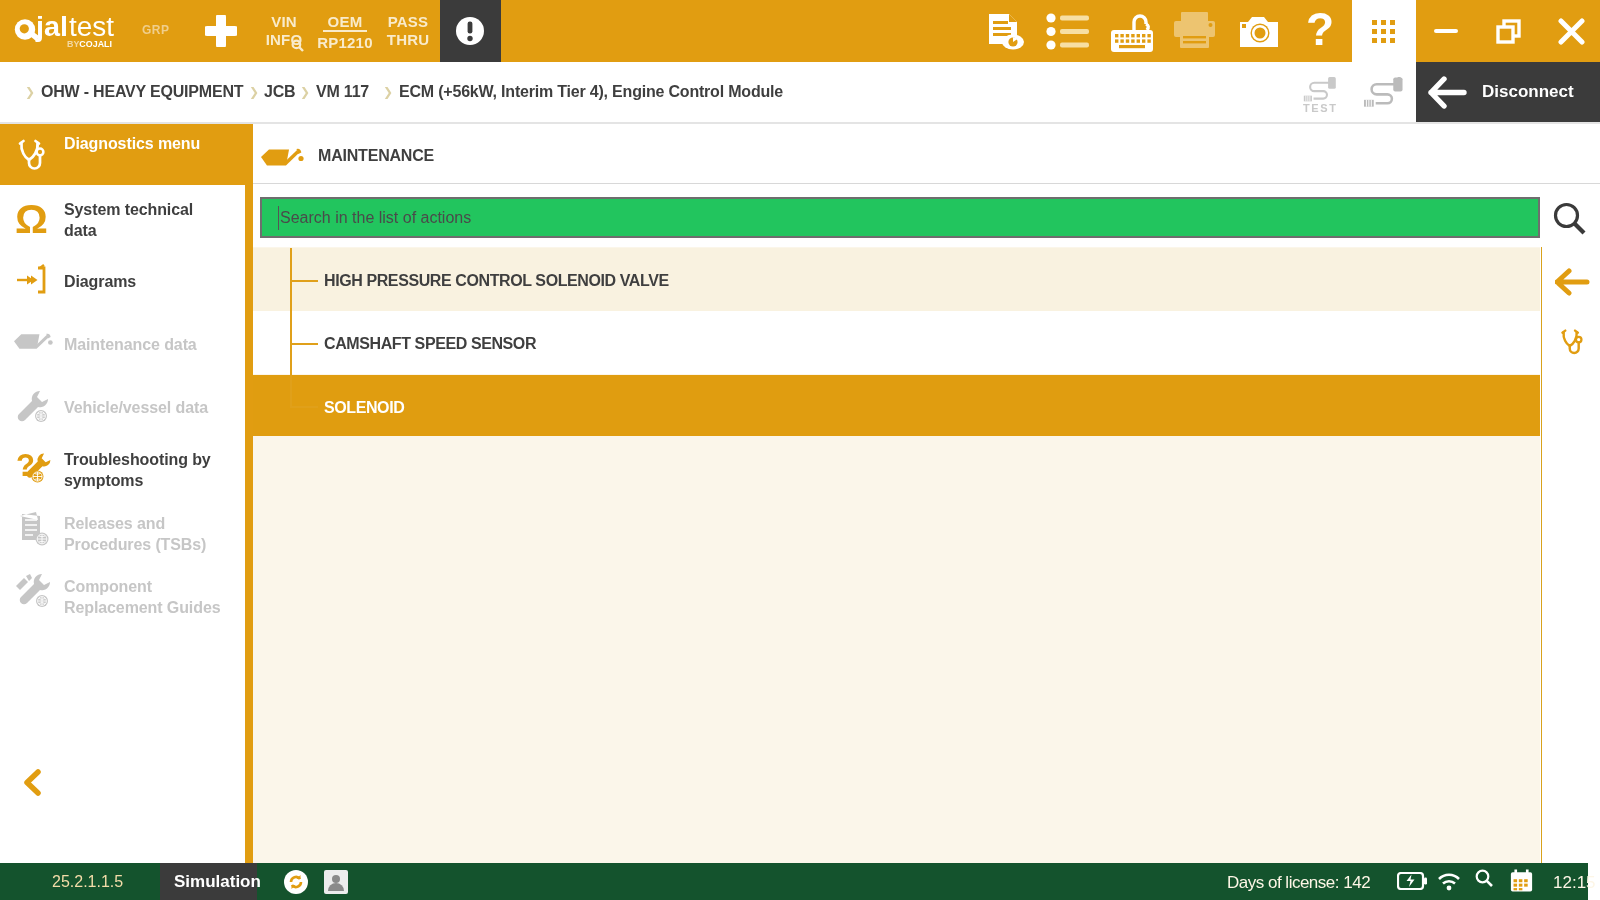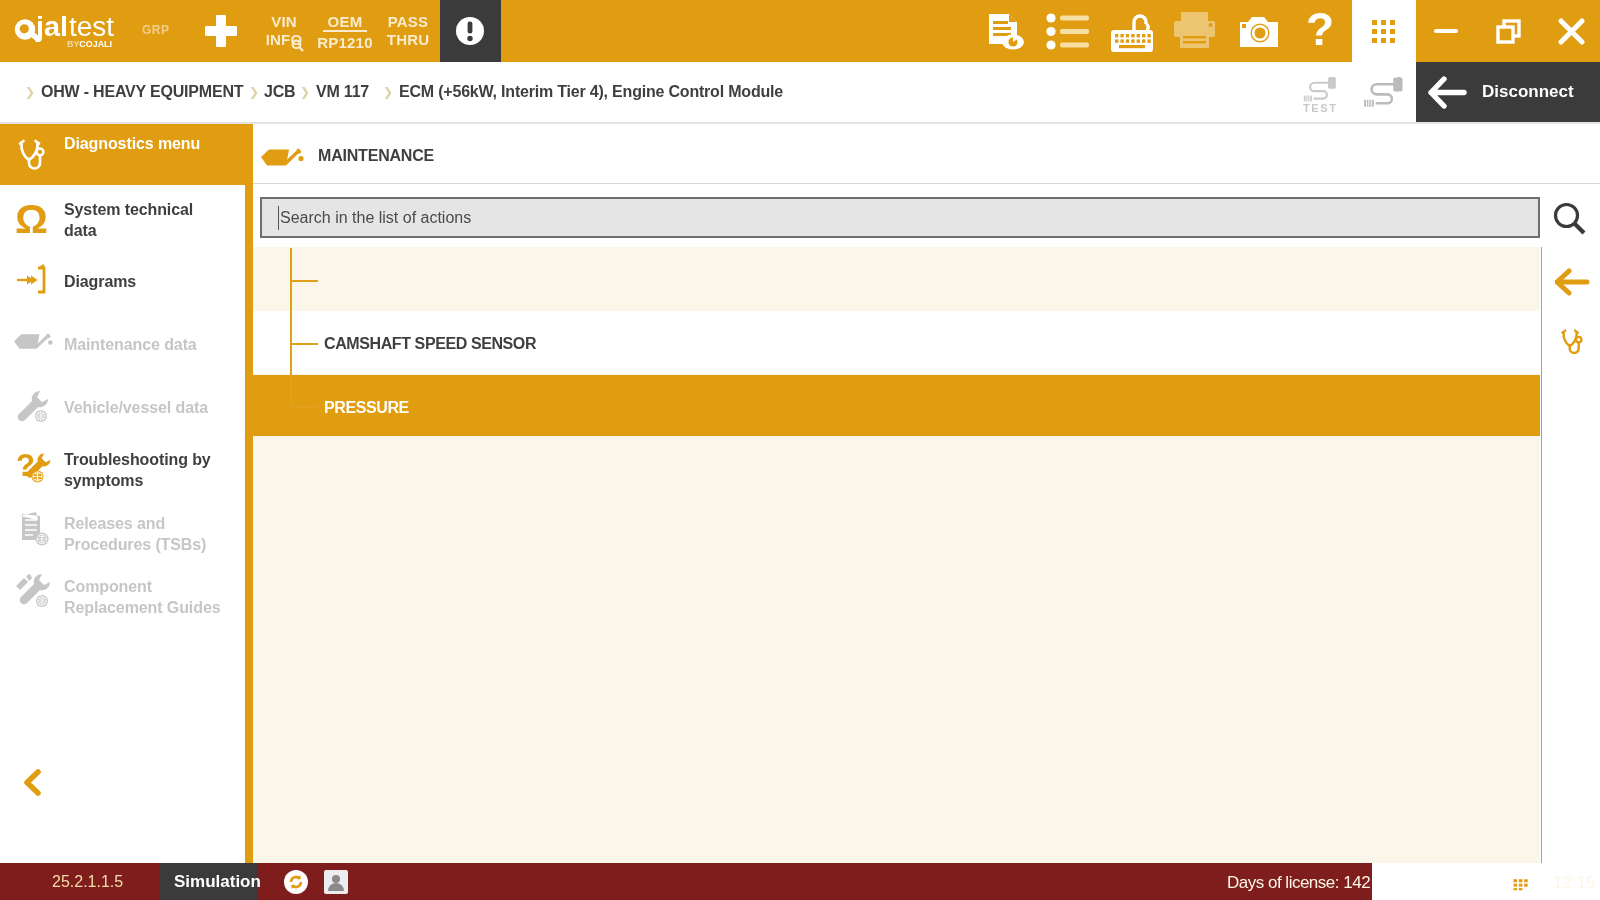--- a/index.html
+++ b/index.html
@@ -24,38 +24,38 @@
   #sidebar { position:absolute; left:0; top:124px; width:245px; height:739px; background:#fff; }
   #sideborder { position:absolute; left:245px; top:124px; width:8px; height:739px; background:#E19D11; }
   .side-label { position:absolute; left:64px; font-weight:bold; font-size:16px; line-height:21px; color:#3F3F3F; letter-spacing:-0.1px; }
   .side-label.grey { color:#C6C6C6; }
   .side-label.white { color:#fff; }
 
   
   #mainhdr { position:absolute; left:253px; top:124px; width:1347px; height:60px; background:#fff; border-bottom:1px solid #D8D8D8; }
   #mainhdr .t { position:absolute; left:65px; top:23px; font-weight:bold; font-size:16px; color:#3F3F3F; letter-spacing:-0.2px; }
   #searchrow { position:absolute; left:253px; top:185px; width:1347px; height:62px; background:#fff; }
-  #searchbox { position:absolute; left:7px; top:12px; width:1280px; height:41px; background:#e5e5e5; border:2px solid #6E6E6E; }
+  #searchbox { position:absolute; left:7px; top:12px; width:1280px; height:41px; background:#22c55e; border:2px solid #6E6E6E; }
   #searchbox .ph { position:absolute; left:18px; top:10px; font-size:16px; color:#4A4A4A; }
   #searchbox .cursor { position:absolute; left:16px; top:7px; width:1px; height:24px; background:#555; }
 
   #rowsarea { position:absolute; left:253px; top:247px; width:1287px; height:616px; background:#FBF6EA; }
   .lrow { position:absolute; left:0; width:1287px; height:63px; }
   .lrow .txt { position:absolute; left:71px; top:24px; font-weight:bold; font-size:16px; color:#3F3F3F; letter-spacing:-0.4px; }
   #row1 { top:1px; background:#F9F2E0; }
   #row2 { top:64px; background:#fff; }
   #row3 { top:128px; height:61px; background:#E09D10; }
   #row3 .txt { color:#fff; }
   .treev { position:absolute; left:37px; top:1px; width:2px; height:160px; background:#E0A01A; }
   .treeh { position:absolute; left:38px; width:27px; height:2px; background:#E0A01A; }
 
   #rightstrip { position:absolute; left:1541px; top:247px; width:59px; height:616px; background:#fff; border-left:1px solid #D9A21B; }
 
   
-  #bottombar { position:absolute; left:0; top:863px; width:1372px; height:37px; background:#7f1d1d; }
+  #bottombar { position:absolute; left:0; top:863px; width:1588px; height:37px; background:#14532d; }
   #bottombar .ver { position:absolute; left:52px; top:10px; color:#F3DCA9; font-size:16px; }
   #simbox { position:absolute; left:160px; top:0; width:97px; height:37px; background:#3B3B3B; }
   #simbox span { position:absolute; left:14px; top:9px; color:#fff; font-weight:bold; font-size:17px; }
   .bb-txt { position:absolute; color:#FDF6E6; font-size:17px; }
 </style>
 </head>
 <body>
 <div id="stage">
 
   <div id="topbar"></div>
@@ -311,25 +311,28 @@
       <div class="cursor"></div>
       <div class="ph">Search in the list of actions</div>
     </div>
     <svg class="abs" style="left:1299px; top:16px;" width="36" height="36" viewBox="0 0 36 36">
       <circle cx="14.5" cy="14.5" r="11" fill="none" stroke="#3A3A3A" stroke-width="3.2"></circle>
       <line x1="22.5" y1="22.5" x2="32" y2="32" stroke="#3A3A3A" stroke-width="4.2"></line>
     </svg>
   </div>
 
   <div id="rowsarea">
+    <div class="lrow" id="row1">
+        <div class="txt">HIGH PRESSURE CONTROL SOLENOID VALVE</div>
+      </div>
     <div class="lrow" id="row2">
         <div class="txt">CAMSHAFT SPEED SENSOR</div>
       </div>
     <div class="lrow" id="row3">
-        <div class="txt">PRESSURE</div>
+        <div class="txt">SOLENOID</div>
       </div>
     <div class="treev"></div>
     <div class="treeh" style="top:33px;"></div>
     <div class="treeh" style="top:96px;"></div>
     <div class="treeh" style="top:159px;"></div>
   </div>
 
   <div id="rightstrip">
     <svg class="abs" style="left:13px; top:20px;" width="35" height="30" viewBox="0 0 35 30">
       <path d="M2 15 h30 M14 4 L2 15 L14 26" fill="none" stroke="#E19D11" stroke-width="5" stroke-linecap="round" stroke-linejoin="round"></path>

